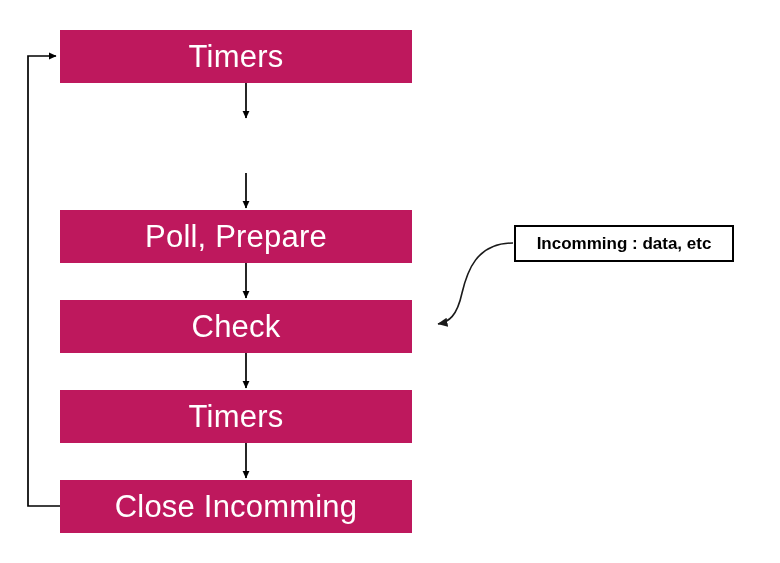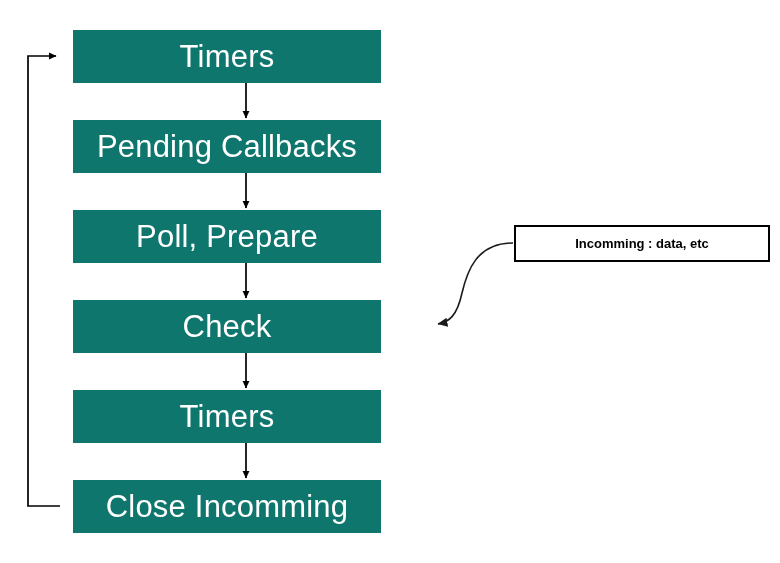--- a/index.html
+++ b/index.html
@@ -13,47 +13,46 @@
   #canvas {
     position: relative;
     width: 780px;
     height: 563px;
     background: #ffffff;
     overflow: hidden;
   }
   .phase-box {
     position: absolute;
     left: 60px;
-    width: 308px;
+    width: 352px;
     height: 53px;
-    background: #0f766e;
+    background: #be185d;
     color: #ffffff;
     display: flex;
     align-items: center;
     justify-content: center;
     font-size: 31px;
     font-weight: 400;
     letter-spacing: 0.2px;
     line-height: 1;
     font-family: "Liberation Sans", sans-serif;
-    margin-left: 13px;
   }
   .callout-box {
     position: absolute;
     left: 514px;
     top: 225px;
-    width: 256px;
+    width: 220px;
     height: 37px;
     background: #ffffff;
     border: 2px solid #000000;
     box-sizing: border-box;
     display: flex;
     align-items: center;
     justify-content: center;
-    font-size: 13px;
+    font-size: 17px;
     font-weight: 700;
     color: #000000;
     font-family: "Liberation Sans", sans-serif;
   }
   #vector-layer {
     position: absolute;
     left: 0;
     top: 0;
     width: 780px;
     height: 563px;
@@ -97,23 +96,20 @@
 
     <g>
       <path d="M 513 243 C 476 243 467 272 462 293 C 457 316 449 322 438 324" fill="none" stroke="#1a1a1a" stroke-width="1.6" marker-end="url(#arrowhead-curve)"></path>
     </g>
   </svg>
 
   <div class="phase-box" style="top:30px;">
     <span>Timers</span>
   </div>
 
-  <div class="phase-box" style="top:120px;">
-    <span>Pending Callbacks</span>
-  </div>
 
   <div class="phase-box" style="top:210px;">
     <span>Poll, Prepare</span>
   </div>
 
   <div class="phase-box" style="top:300px;">
     <span>Check</span>
   </div>
 
   <div class="phase-box" style="top:390px;">

